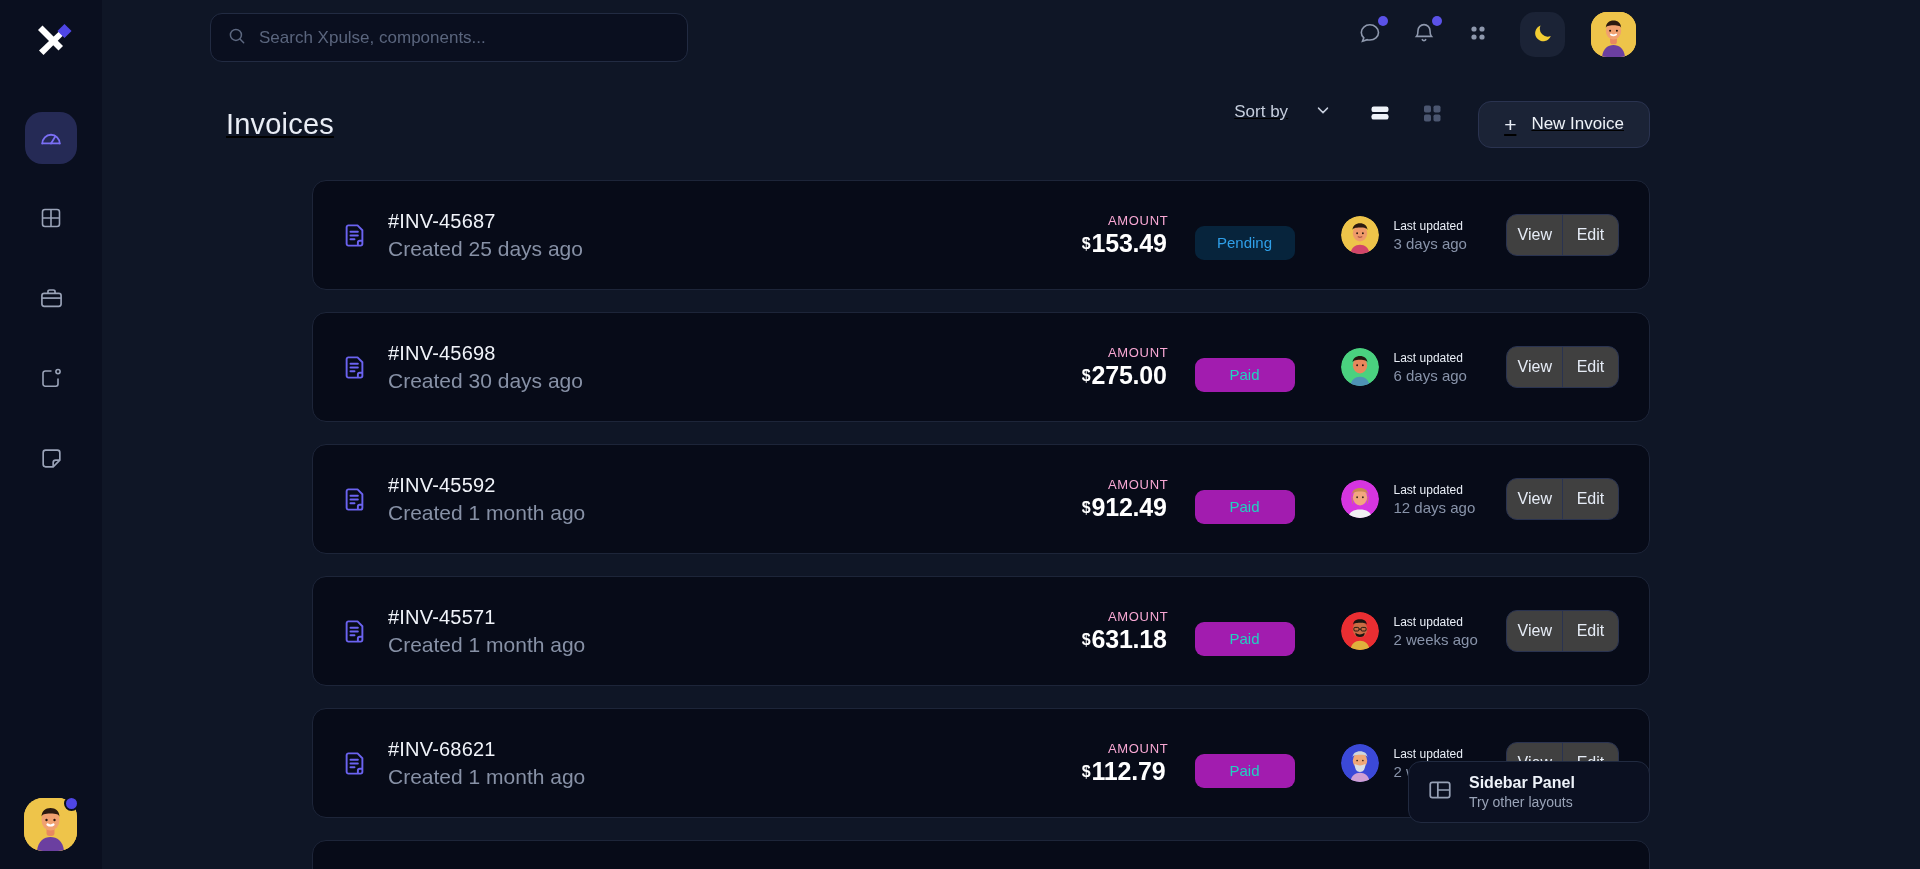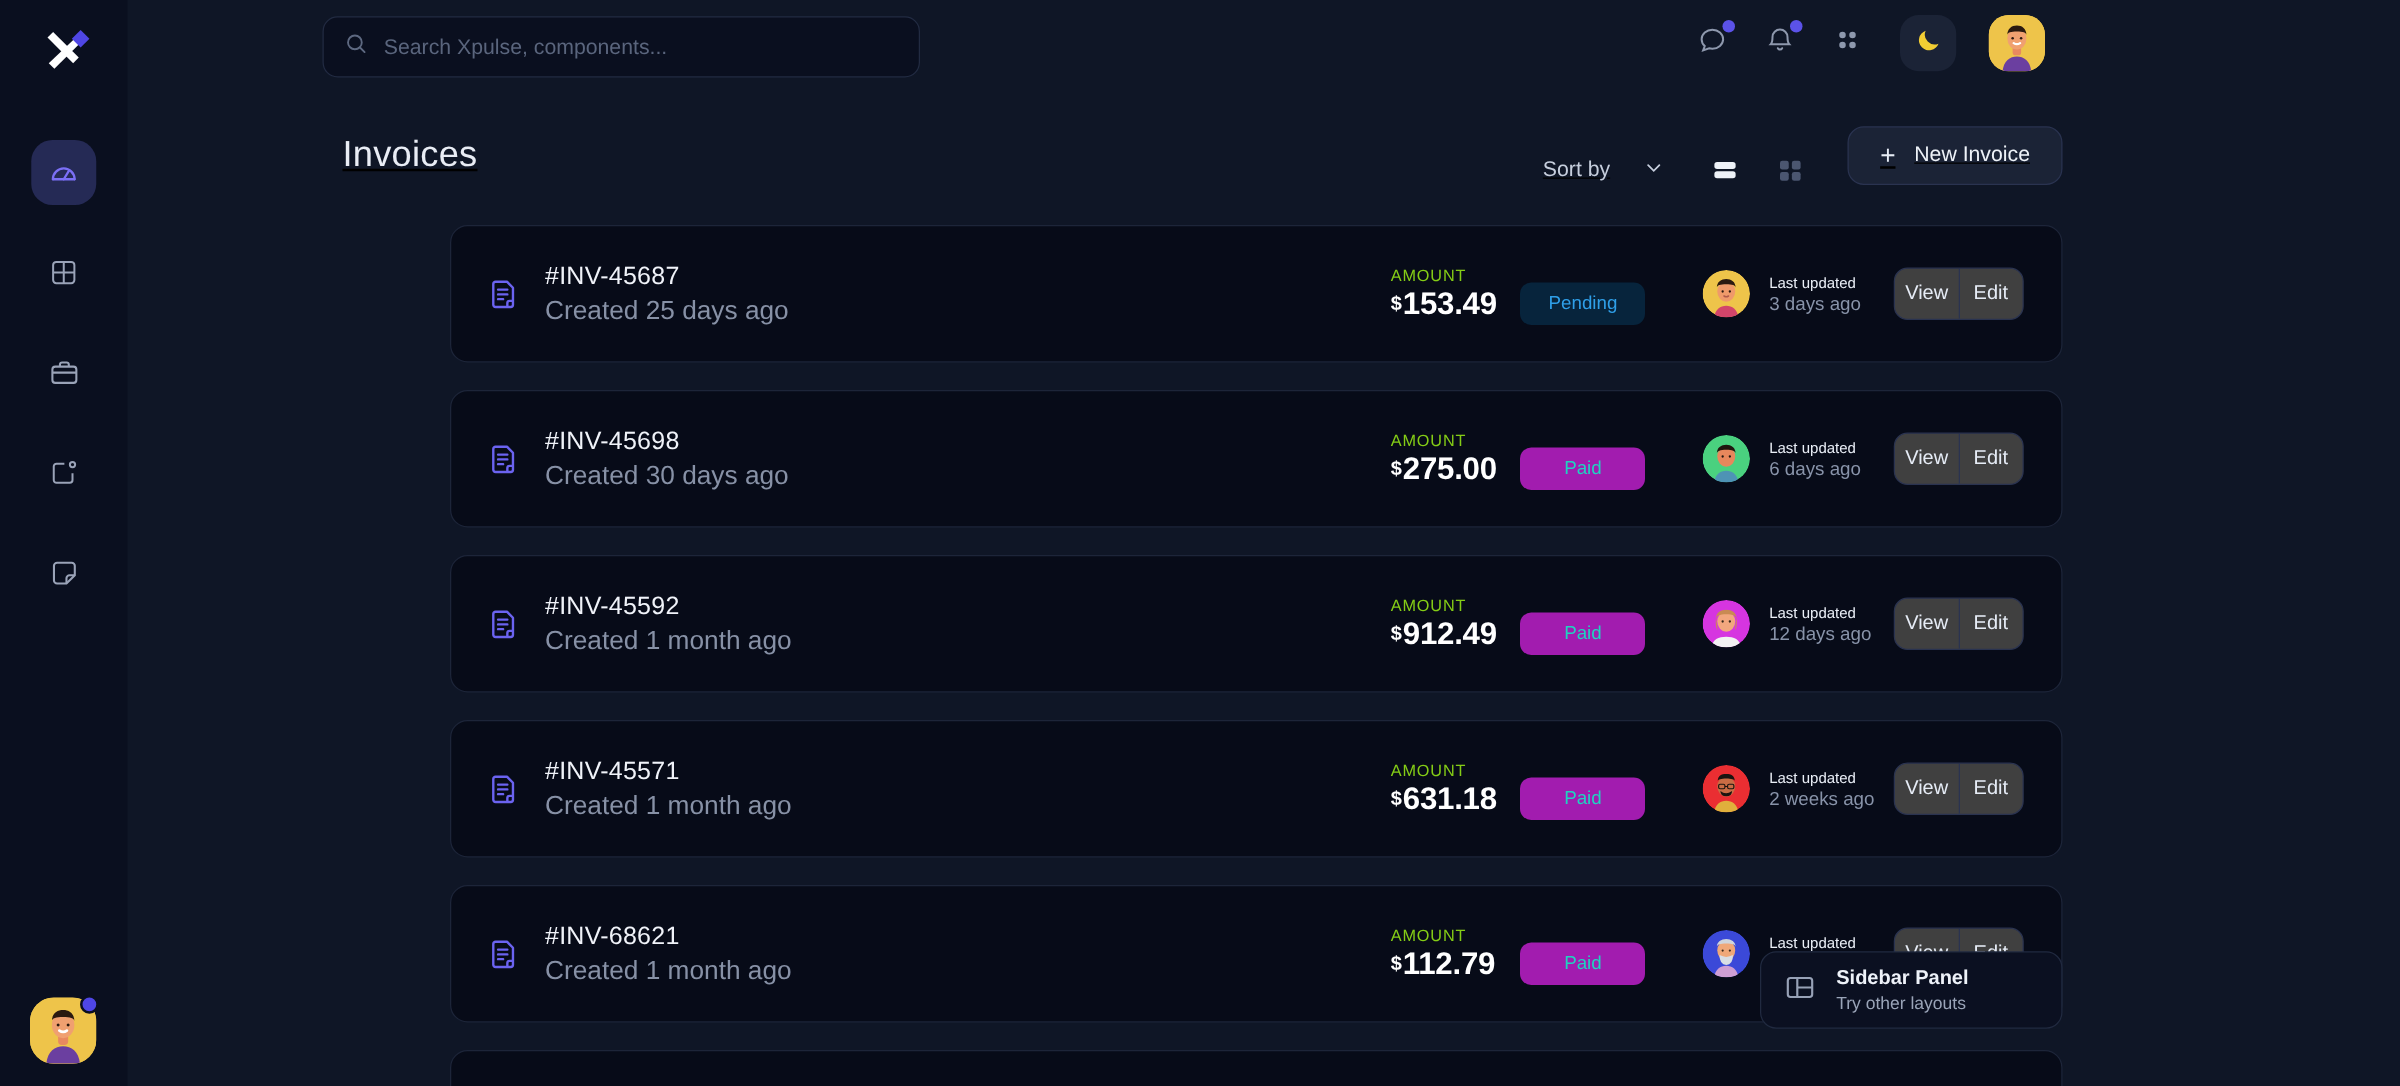--- a/index.html
+++ b/index.html
@@ -2,21 +2,21 @@
 <html><head>
 <meta charset="utf-8">
 <style>
   * { box-sizing: border-box; margin: 0; padding: 0; }
   html, body {
     width: 1920px; height: 869px;
     background: #0f1626;
     font-family: "Liberation Sans", sans-serif;
     overflow: hidden;
   }
-  #app { position: relative; width: 1704px; height: 869px; display: flex; gap: 48px; }
+  #app { position: relative; width: 1704px; height: 869px; display: flex; }
 
   
   .sidebar {
     width: 102px; height: 869px;
     background: #0a0f1f;
     display: flex; flex-direction: column; align-items: center;
     flex: 0 0 102px;
     position: relative;
   }
   .logo { margin-top: 14px; width: 56px; height: 56px; display:flex; align-items:center; justify-content:center; }
@@ -82,21 +82,21 @@
     width: 45px; height: 45px; border-radius: 16px;
     background: #eec44a; overflow: hidden; position: relative; cursor: pointer;
   }
 
   
   .page-head {
     position: absolute; left: 124px; right: 54px; top: 96px;
     height: 56px; display: flex; align-items: center; justify-content: space-between; text-decoration: underline;
   }
   .page-title { font-size: 29px; color: #e9edf5; font-weight: 400; letter-spacing: .2px; }
-  .head-right { display: flex; align-items: flex-end; gap: 0; }
+  .head-right { display: flex; align-items: flex-start; gap: 0; }
   .sortby {
     display: flex; align-items: center; gap: 26px;
     color: #c6cedd; font-size: 17px; cursor: pointer; margin-right: 36px;
   }
   .viewtoggle { display:flex; align-items:center; gap: 28px; margin-right: 34px; }
   .vt { cursor: pointer; display:flex; }
   .new-btn {
     height: 47px; padding: 0 25px;
     background: #1b2336; border: 1px solid #2a3350; border-radius: 13px;
     color: #eef2f8; font-size: 17px;
@@ -118,21 +118,21 @@
     border-radius: 14px;
     display: flex; align-items: center;
     padding-left: 28px; padding-right: 30px;
   }
   .doc-ic { width: 30px; margin-right: 20px; display:flex; }
   .inv-meta { width: 330px; }
   .inv-id { font-size: 20px; color: #f0f3f9; margin-bottom: 4px; letter-spacing: .2px; }
   .inv-created { font-size: 21px; color: #8791a6; }
 
   .amount-col { width: 170px; margin-left: 475px; }
-  .amt-label { font-size: 13px; color: #84cc16; letter-spacing: .7px; margin-bottom: 1px; }
+  .amt-label { font-size: 13px; color: #f9a8d4; letter-spacing: .7px; margin-bottom: 1px; text-align: center; }
   .amt-val { font-size: 25px; color: #ffffff; font-weight: bold; letter-spacing: -.2px; }
   .amt-val .cur { font-size: 16px; vertical-align: 3px; margin-right: 1px; }
 
   .status { width: 120px; display:flex; }
   .badge {
     width: 100px; height: 34px; border-radius: 9px;
     display: flex; align-items: center; justify-content: center;
     font-size: 15px;
     margin-top: 15px;
   }

